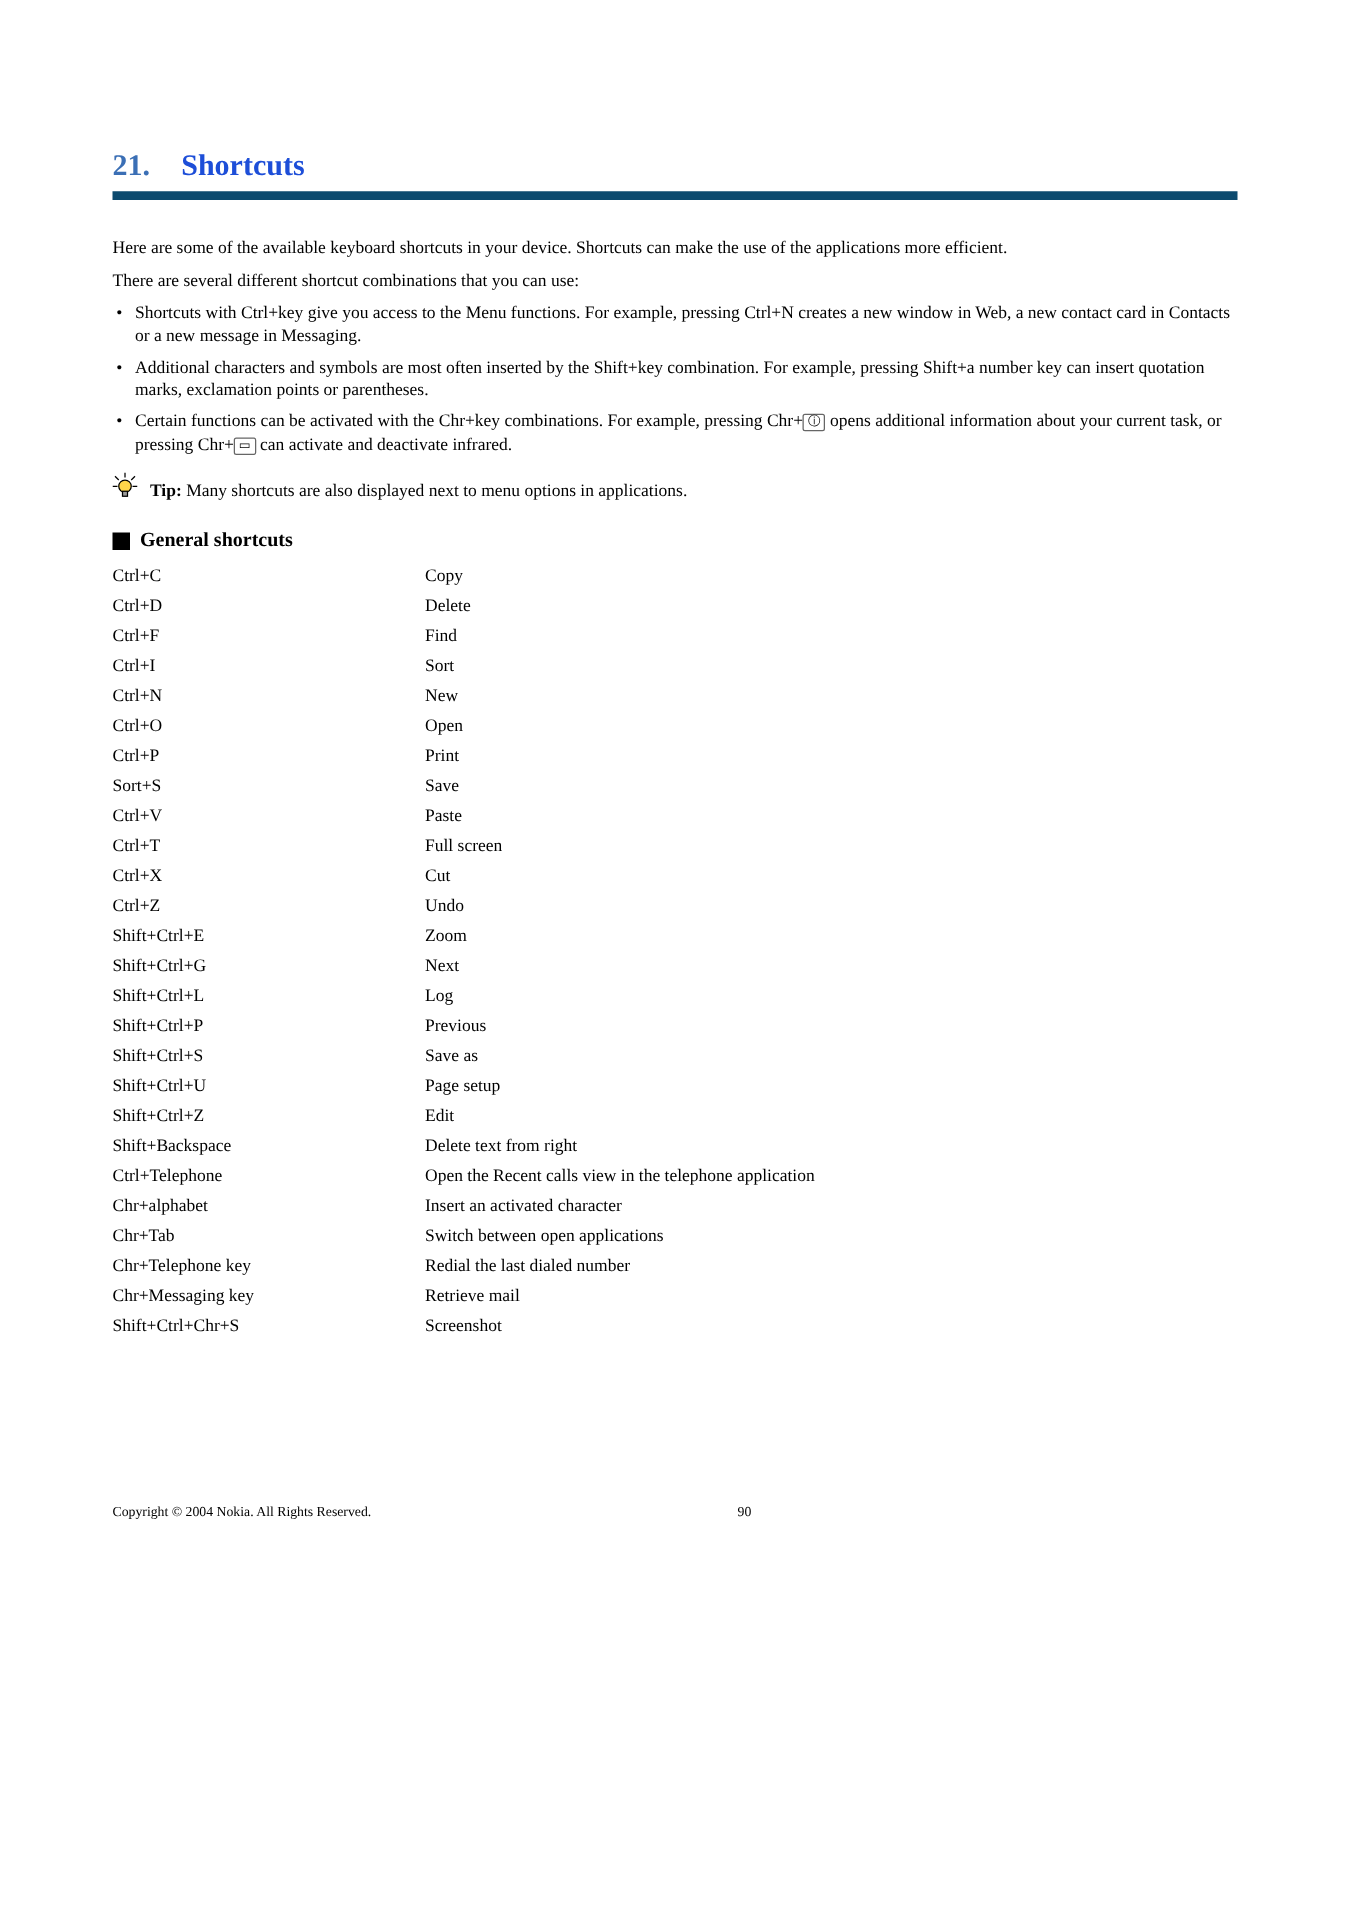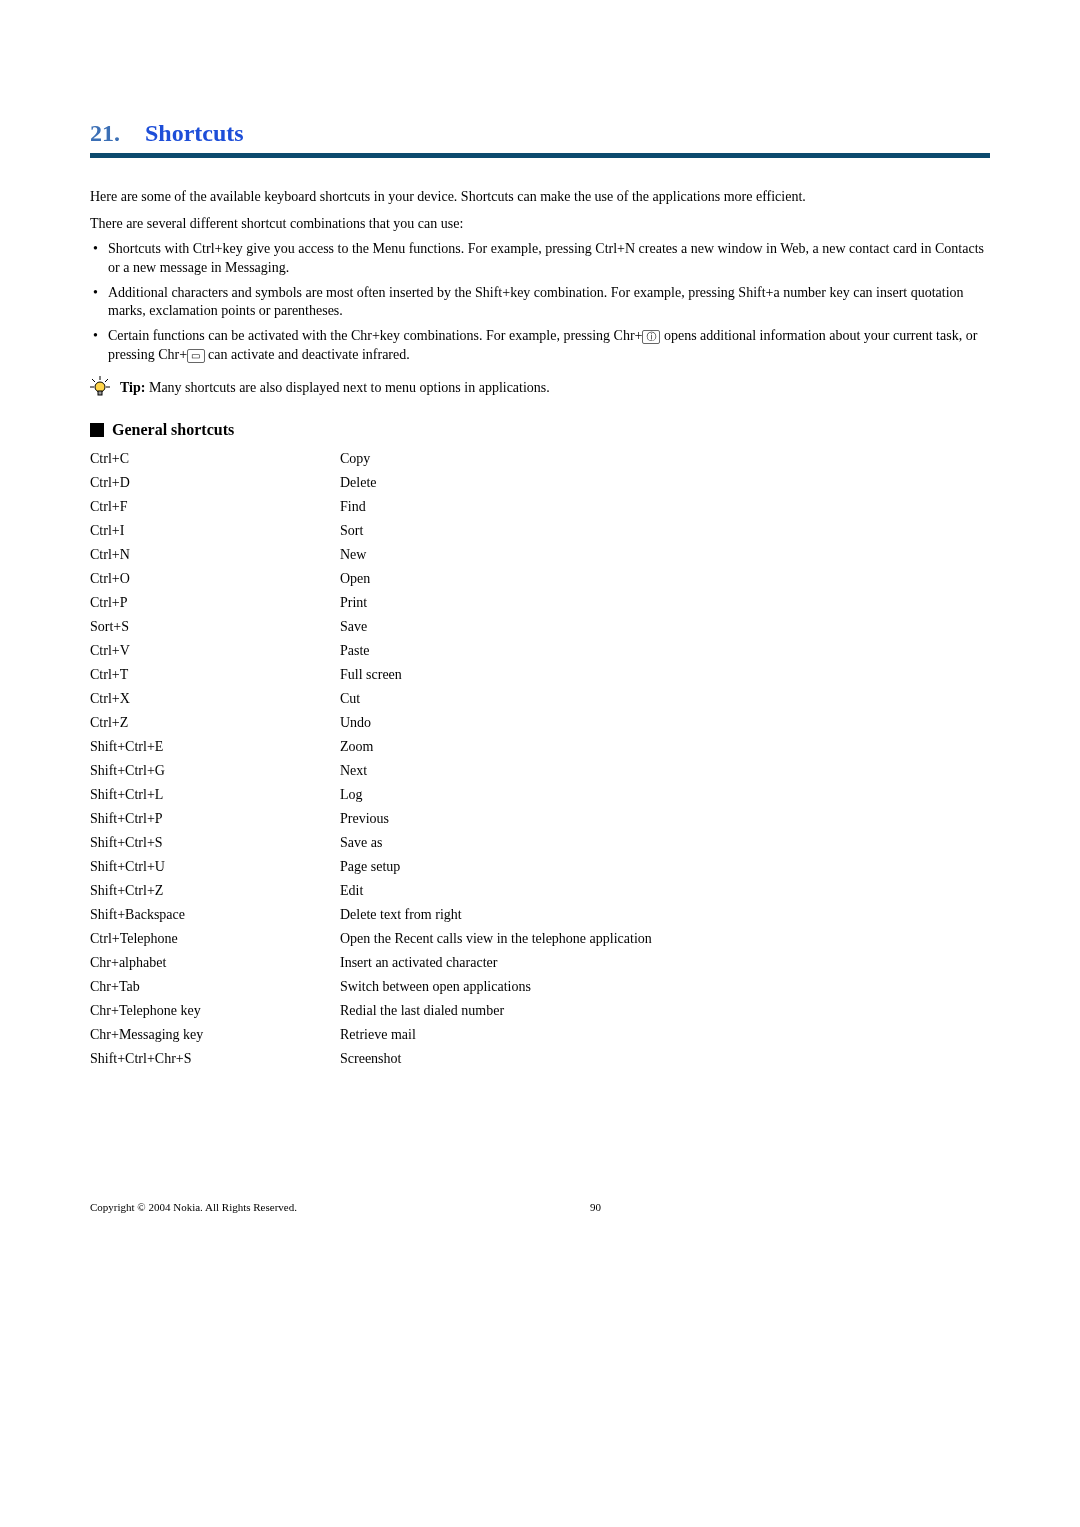--- a/index.html
+++ b/index.html
@@ -7,21 +7,21 @@
       font-family: Georgia, 'Times New Roman', serif;
       font-size: 14px;
       color: #000;
       background: #fff;
       width: 1080px;
       padding: 120px 90px 60px 90px;
     }
     .title-row {
       display: flex;
       align-items: baseline;
-      border-bottom: 5px solid #0c4a6e;
+      border-bottom: 7px solid #0c4a6e;
       padding-bottom: 6px;
       margin-bottom: 30px;
     }
     .chapter-num {
       color: #3b6fb5;
       font-size: 24px;
       font-weight: bold;
       width: 55px;
     }
     .chapter-title {
@@ -49,21 +49,21 @@
       line-height: 1.35;
     }
     ul.bullets li::before {
       content: "•";
       position: absolute;
       left: 3px;
       top: 0;
     }
     .tip-row {
       display: flex;
-      align-items: center;
+      align-items: flex-end;
       margin-bottom: 20px;
     }
     .tip-icon {
       width: 30px;
       flex-shrink: 0;
       font-size: 20px;
       line-height: 1;
       padding-top: 1px;
     }
     .tip-text {

